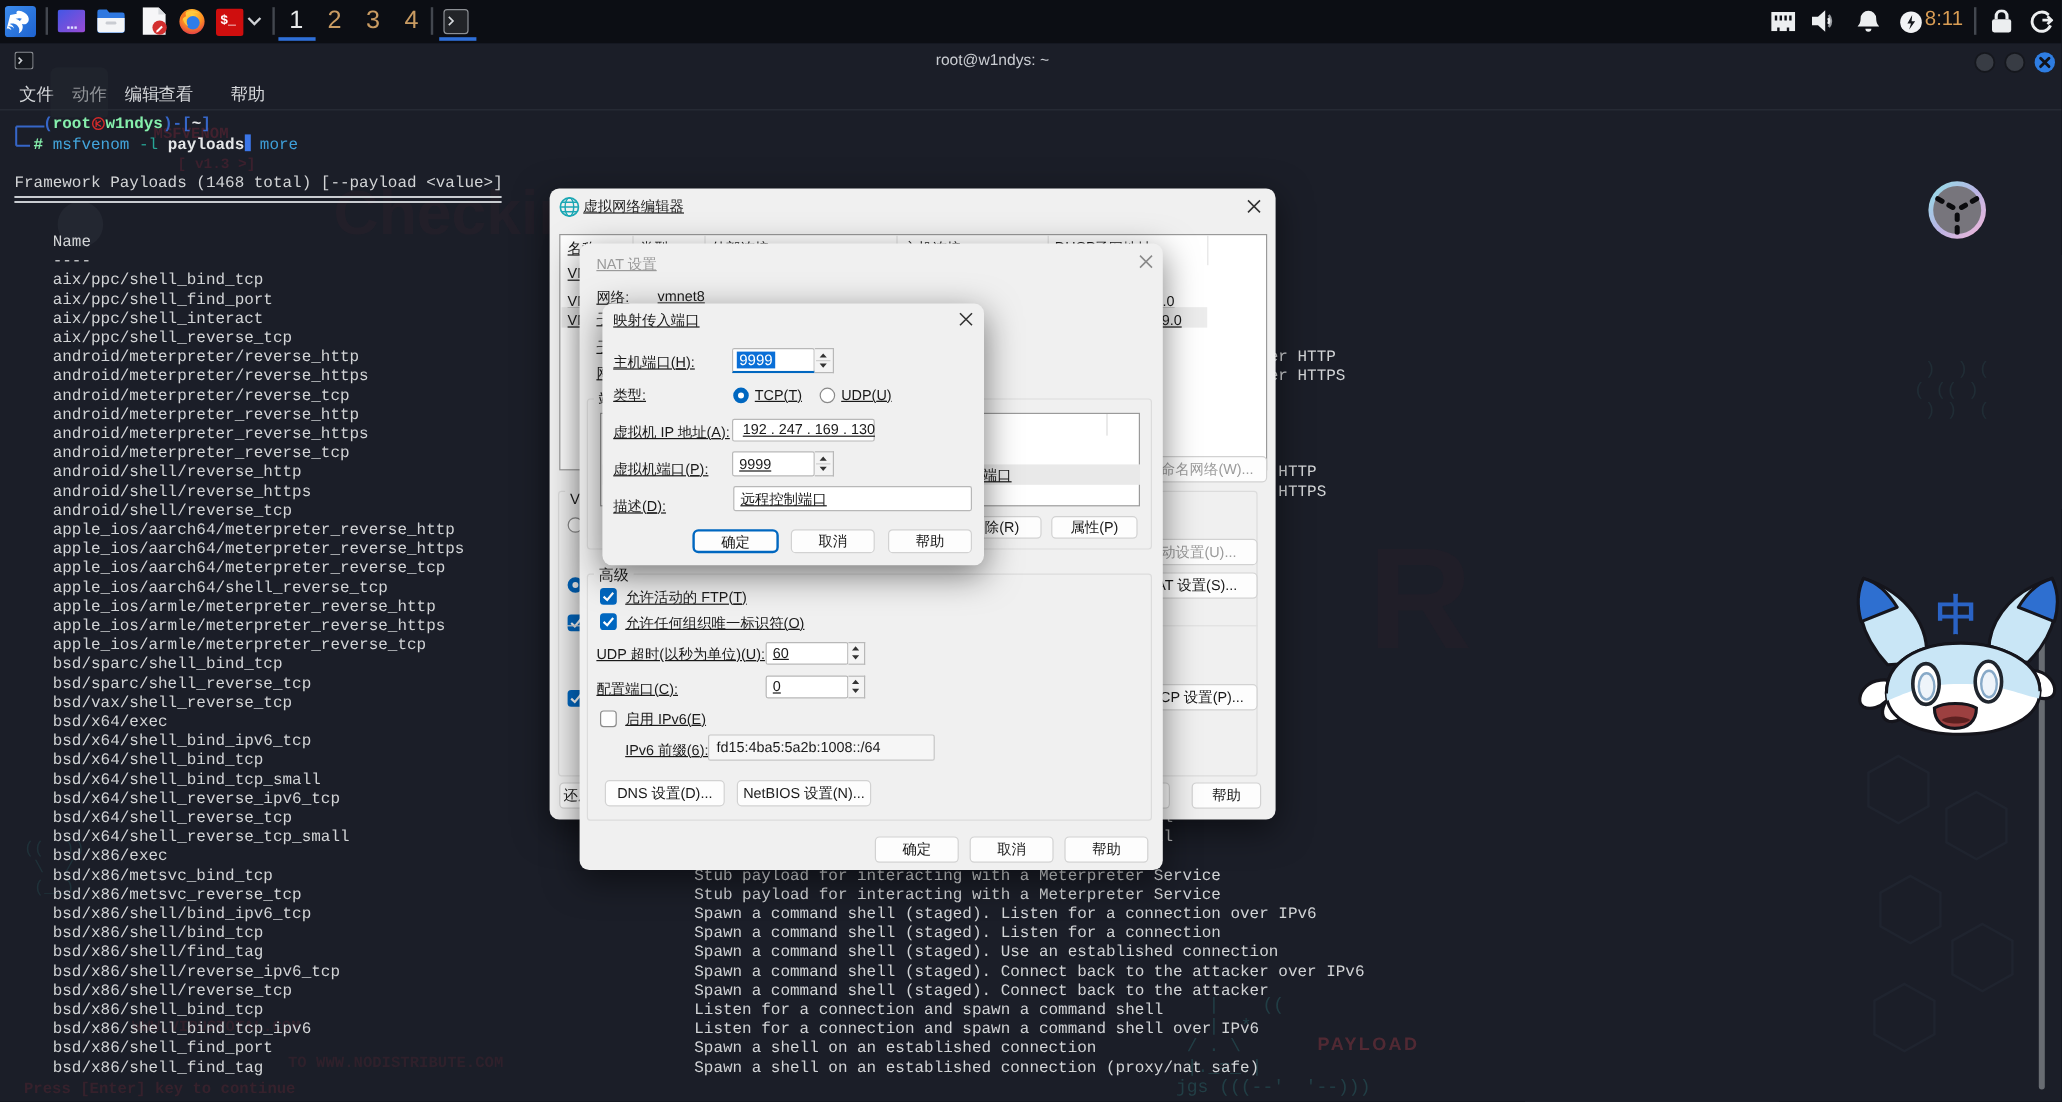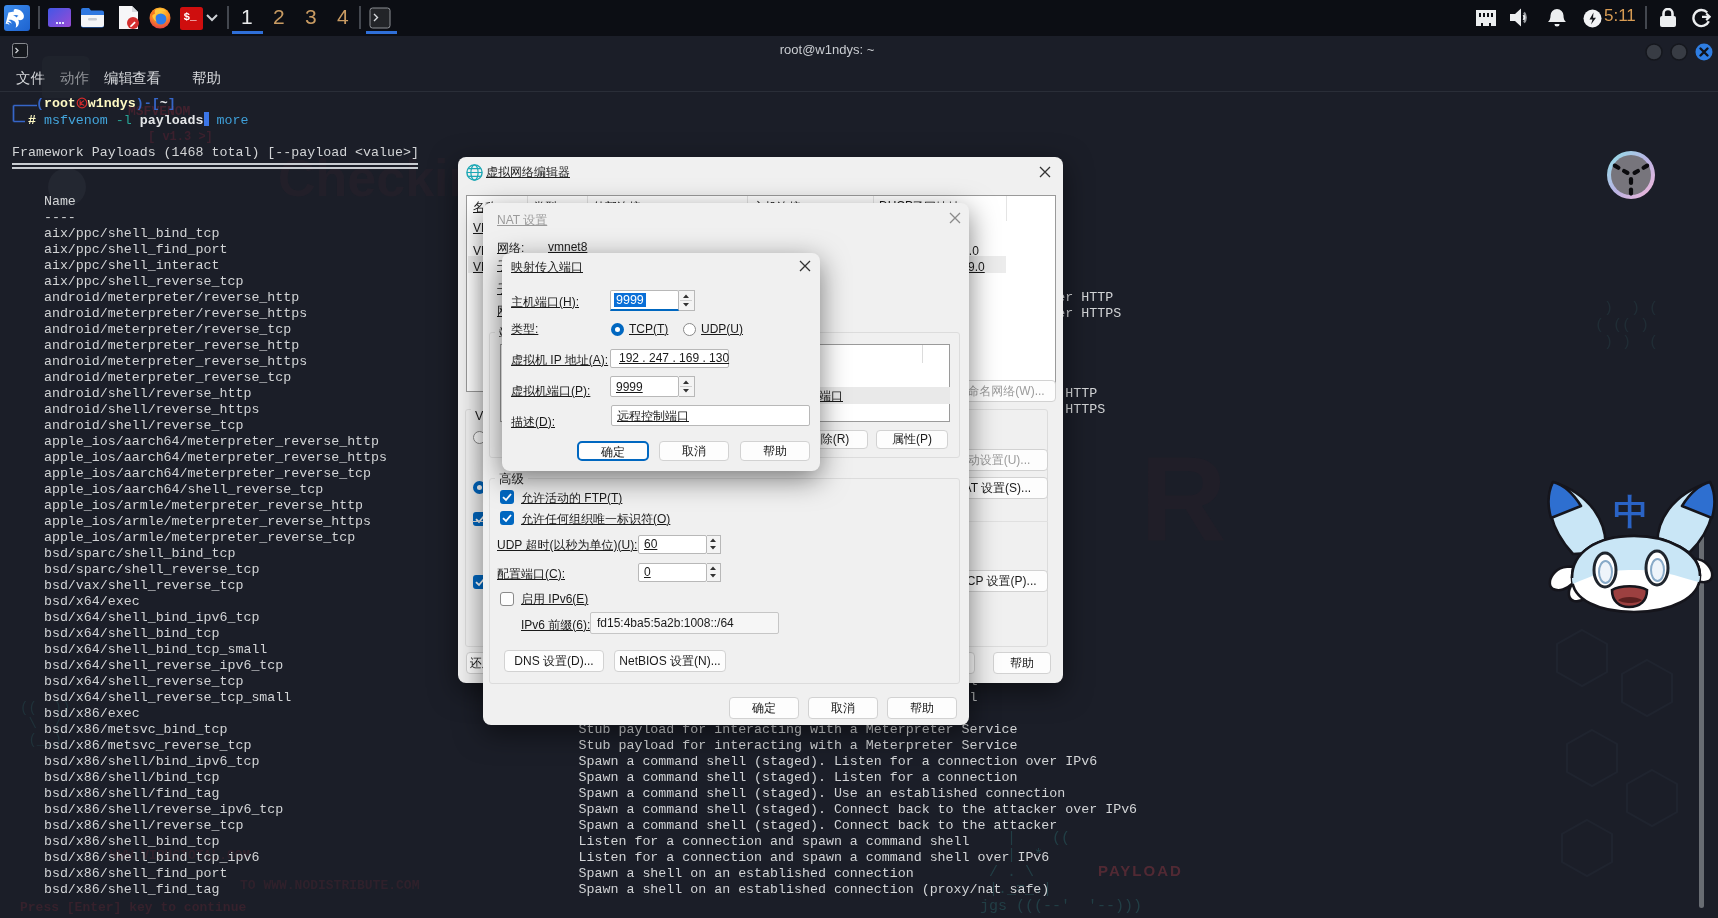--- a/index.html
+++ b/index.html
@@ -12,21 +12,21 @@
 .wsnum { position:absolute; top:0; height:36px; line-height:34px; font-size:21px; color:#c99b62; }
 #panel .underline { position:absolute; top:31px; height:3px; background:#2f6fd8; }
 
 
 #term { position:absolute; left:0; top:36px; width:1718px; height:882px; background:#1b1e28; }
 #ttitle { position:absolute; left:0; top:0; width:1550px; height:28px; }
 #ttitle .title { position:absolute; left:-32px; width:1718px; text-align:center; top:6px; font-size:13px; color:#c9ccd1; }
 #tmenu { position:absolute; left:0; top:28px; width:1718px; height:28px; border-bottom:1px solid #2a2e38; }
 #tmenu span { position:absolute; top:5px; font-size:14.5px; color:#d6d8db; }
 #screen { position:absolute; left:12px; top:60px; font-family:"Liberation Mono", monospace; font-size:13.3px; line-height:16px; white-space:pre; color:#d2d4d6; z-index:2; }
-.red { color:#fef9c3; font-weight:bold; }
+.red { color:#86efac; font-weight:bold; }
 .blu { color:#3666c8; font-weight:bold; }
 .cy  { color:#43a5dc; }
 .te  { color:#27a596; }
 .wb  { color:#e4e6e8; font-weight:bold; }
 .mo  { color:#3e9fd8;text-align:right; }
 #scrollthumb { position:absolute; left:1699px; top:493px; width:5px; height:379px; background:#686c72; border-radius:3px; z-index:3; }
 
 
 .dlg { position:absolute; background:#f0f0f0; border-radius:8px; box-shadow:0 8px 28px rgba(0,0,0,0.5); font-size:12px; color:#1a1a1a; }
 .btn { position:absolute; background:#fdfdfd; border:1px solid #d2d2d2; border-radius:4px; text-align:center; font-size:12px; color:#1a1a1a; white-space:nowrap; overflow:hidden; }
@@ -410,21 +410,21 @@
  <path d="M13.5 7 a4.5 4.5 0 0 1 0 5" stroke="#eceef0" stroke-width="2" fill="none"></path>
 </svg>
 <svg class="abs" style="left:1547px;top:8px" width="20" height="20">
  <path d="M10 1 a6.5 6.5 0 0 1 6.5 6.5 c0 4 1.5 5.5 2.5 6.5 h-18 c1-1 2.5-2.5 2.5-6.5 A6.5 6.5 0 0 1 10 1 Z" fill="#eceef0"></path>
  <path d="M7.5 16 a2.5 2.5 0 0 0 5 0 Z" fill="#eceef0"></path>
 </svg>
 <svg class="abs" style="left:1583px;top:9px" width="19" height="19">
  <circle cx="9.5" cy="9.5" r="9" fill="#f2f3f5"></circle>
  <path d="M10.5 3.5 L6.5 10.5 h3 l-1.5 5 5-6.8 h-3 Z" fill="#15171c"></path>
 </svg>
-<span class="abs" style="left:1604px;top:6px;font-size:17px;color:#d89c54">5:11</span>
+<span class="abs" style="left:1604px;top:6px;font-size:17px;color:#d89c54">8:11</span>
 <div class="sep" style="left:1645px"></div>
 <svg class="abs" style="left:1659px;top:8px" width="18" height="20">
  <rect x="1" y="8" width="16" height="11" rx="2" fill="#eceef0"></rect>
  <path d="M4.5 8 v-2.5 a4.5 4.5 0 0 1 9 0 V8" stroke="#eceef0" stroke-width="2.6" fill="none"></path>
 </svg>
 <svg class="abs" style="left:1691px;top:8px" width="20" height="20">
  <path d="M16.2 4.5 a8 8 0 1 0 1.6 8.7" stroke="#eceef0" stroke-width="2.4" fill="none"></path>
  <path d="M11 8.8 h7.5 M15.2 5.5 l3.5 3.3 -3.5 3.3" stroke="#eceef0" stroke-width="2.2" fill="none"></path>
 </svg>
 </div>

